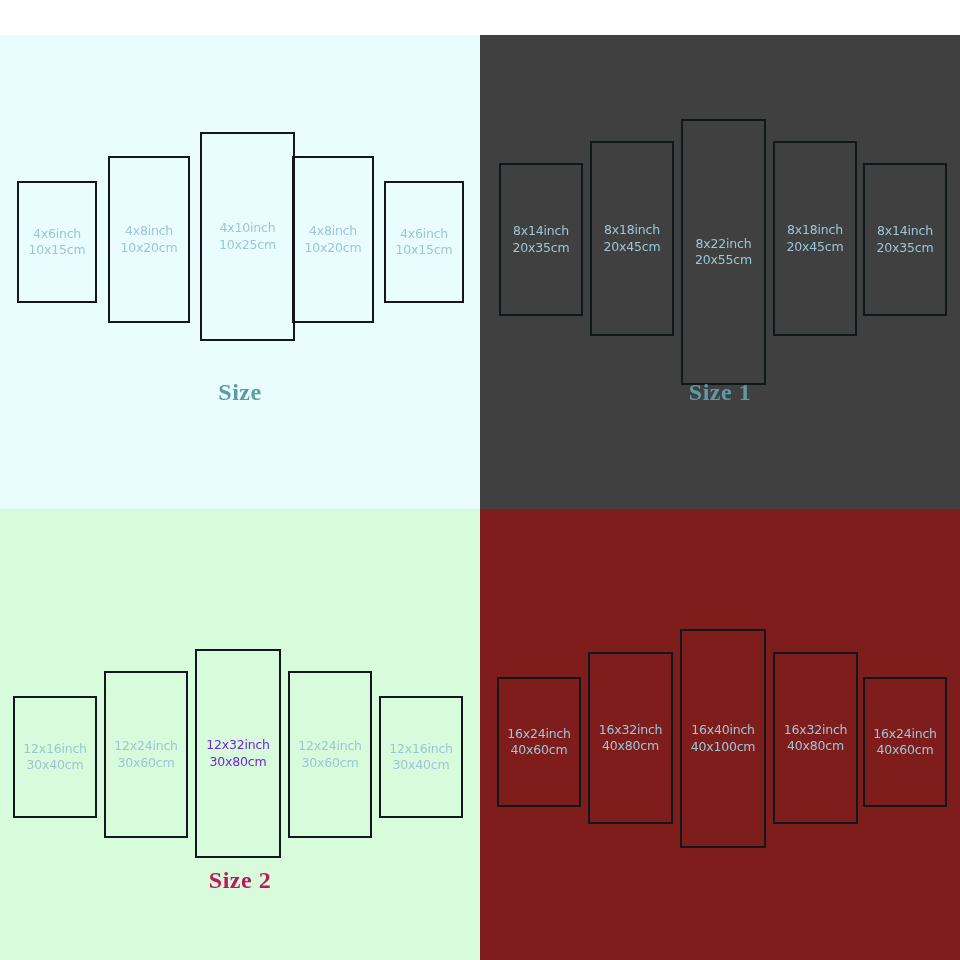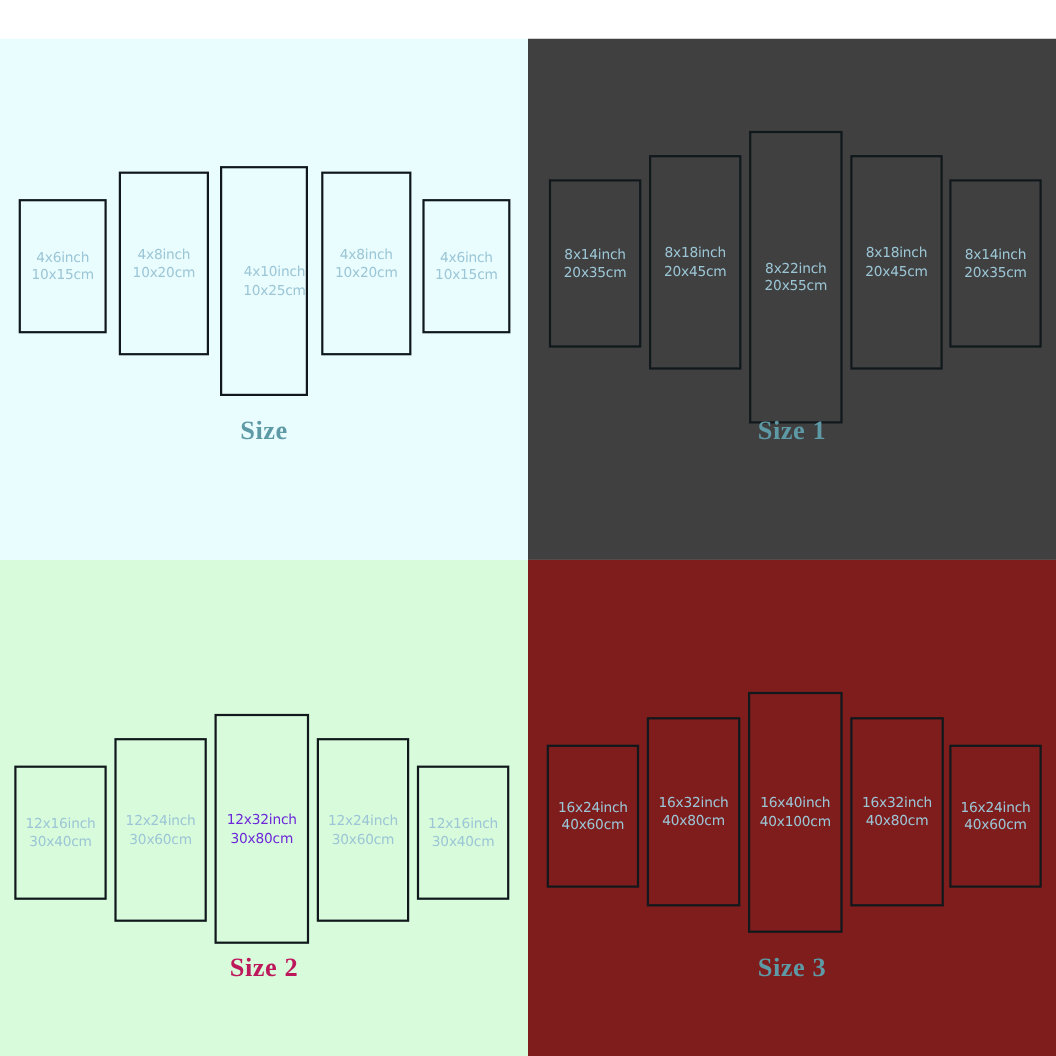--- a/index.html
+++ b/index.html
@@ -75,21 +75,21 @@
 <div id="chart-root">
 
   <div class="quadrant q-tl" style="background: rgb(233, 253, 255);">
     <div class="panel-stage">
         <div class="panel" style="left: 17px; top: 146px; width: 80px; height: 122px; border-color: rgb(16, 24, 28);">
           <div class="panel-label" style="color: rgb(156, 198, 214);"><span>4x6inch</span><span class="line2">10x15cm</span></div>
         </div>
         <div class="panel" style="left: 108px; top: 121px; width: 82px; height: 167px; border-color: rgb(16, 24, 28);">
           <div class="panel-label" style="color: rgb(156, 198, 214);"><span>4x8inch</span><span class="line2">10x20cm</span></div>
         </div>
-        <div class="panel" style="left: 200px; top: 116px; width: 80px; height: 209px; border-color: rgb(16, 24, 28); justify-content: flex-end;">
+        <div class="panel" style="left: 200px; top: 97px; width: 95px; height: 209px; border-color: rgb(16, 24, 28);">
           <div class="panel-label" style="color: rgb(156, 198, 214);"><span>4x10inch</span><span class="line2">10x25cm</span></div>
         </div>
         <div class="panel" style="left: 292px; top: 121px; width: 82px; height: 167px; border-color: rgb(16, 24, 28);">
           <div class="panel-label" style="color: rgb(156, 198, 214);"><span>4x8inch</span><span class="line2">10x20cm</span></div>
         </div>
         <div class="panel" style="left: 384px; top: 146px; width: 80px; height: 122px; border-color: rgb(16, 24, 28);">
           <div class="panel-label" style="color: rgb(156, 198, 214);"><span>4x6inch</span><span class="line2">10x15cm</span></div>
         </div>
       </div>
     <div class="quadrant-title" style="top: 344px; color: rgb(94, 154, 166);">Size</div>
@@ -148,16 +148,15 @@
         <div class="panel" style="left: 200px; top: 120px; width: 86px; height: 219px; border-color: rgb(16, 24, 28);">
           <div class="panel-label" style="color: rgb(156, 198, 214);"><span>16x40inch</span><span class="line2">40x100cm</span></div>
         </div>
         <div class="panel" style="left: 293px; top: 143px; width: 85px; height: 172px; border-color: rgb(16, 24, 28);">
           <div class="panel-label" style="color: rgb(156, 198, 214);"><span>16x32inch</span><span class="line2">40x80cm</span></div>
         </div>
         <div class="panel" style="left: 383px; top: 168px; width: 84px; height: 130px; border-color: rgb(16, 24, 28);">
           <div class="panel-label" style="color: rgb(156, 198, 214);"><span>16x24inch</span><span class="line2">40x60cm</span></div>
         </div>
       </div>
-    <div class="quadrant-title" style="top: 358px; color: rgb(94, 154, 166);">Size 3</div>
   </div>
 
 </div>
 
 </body></html>

